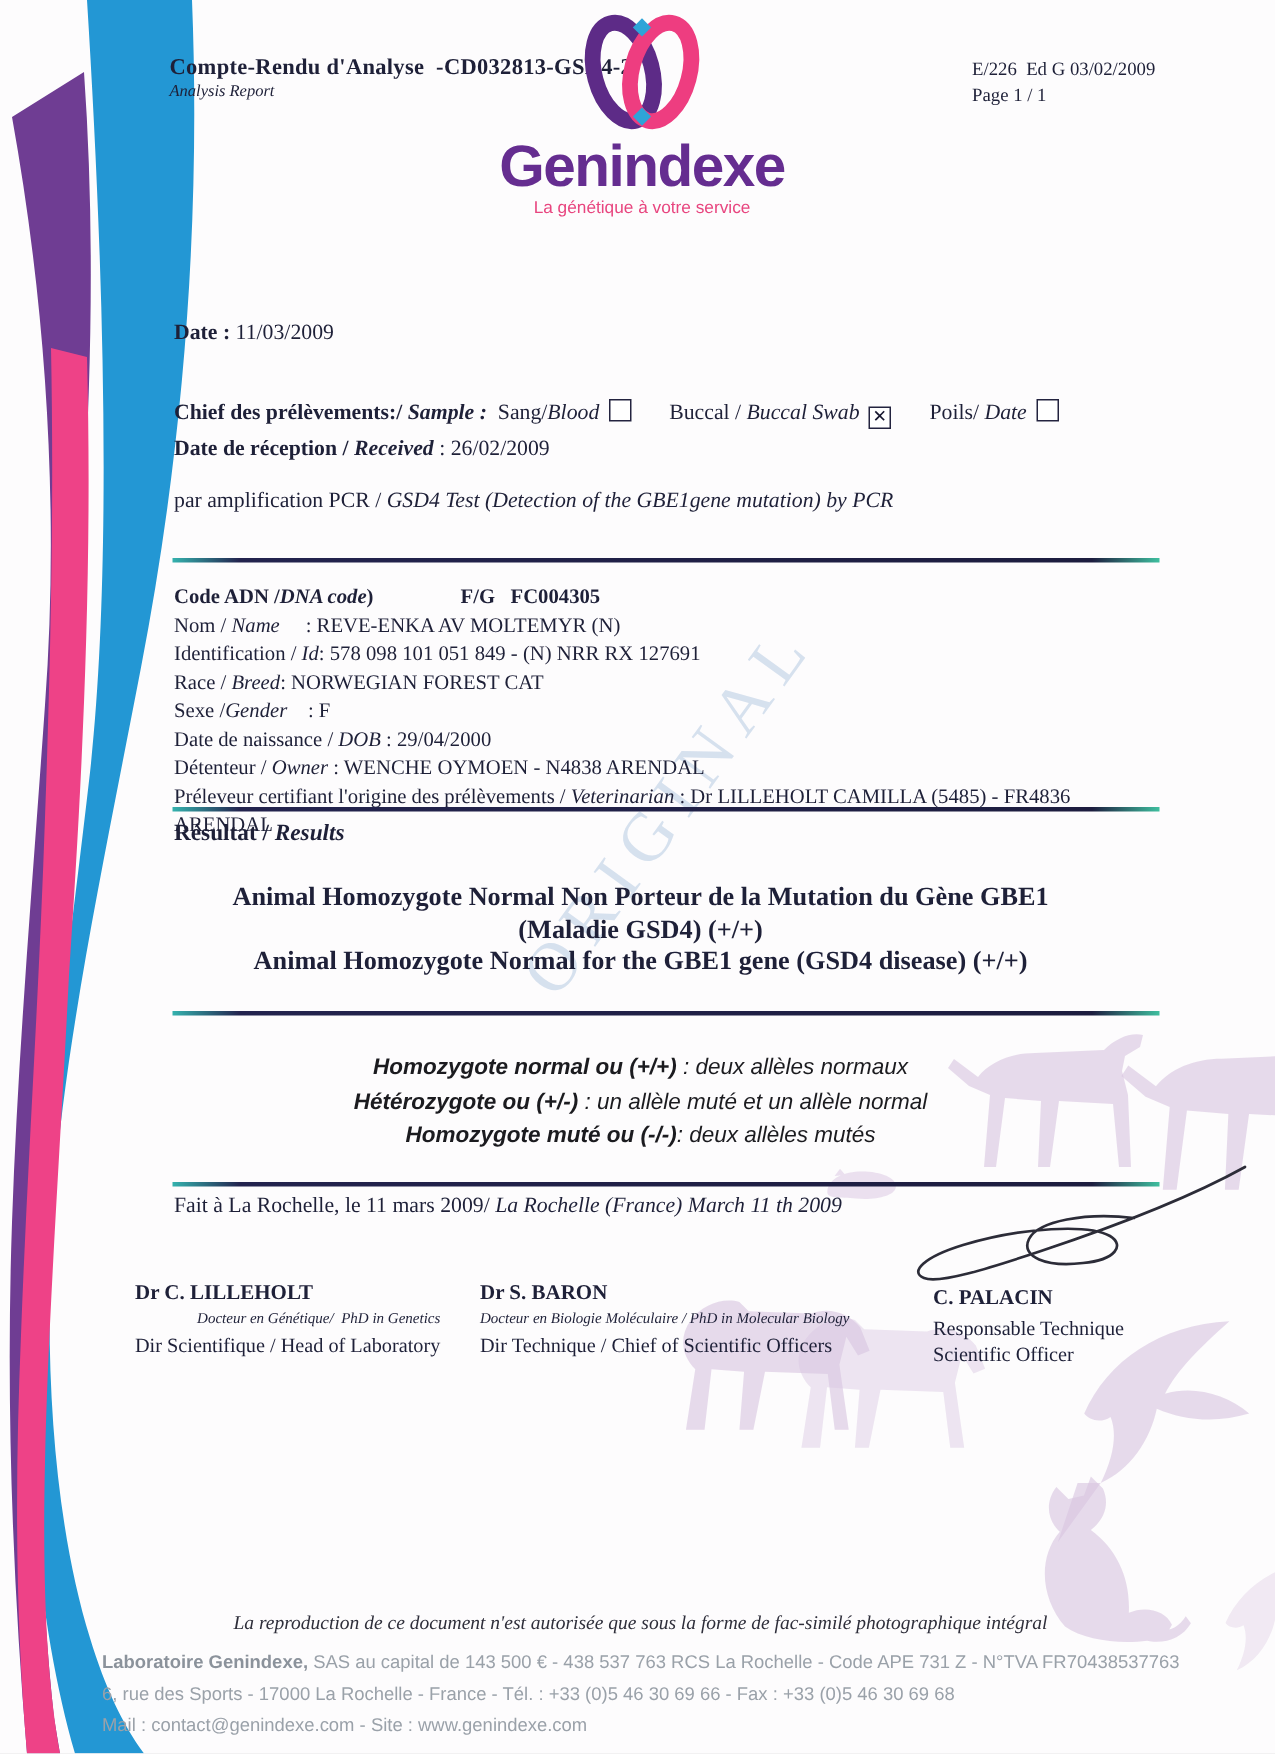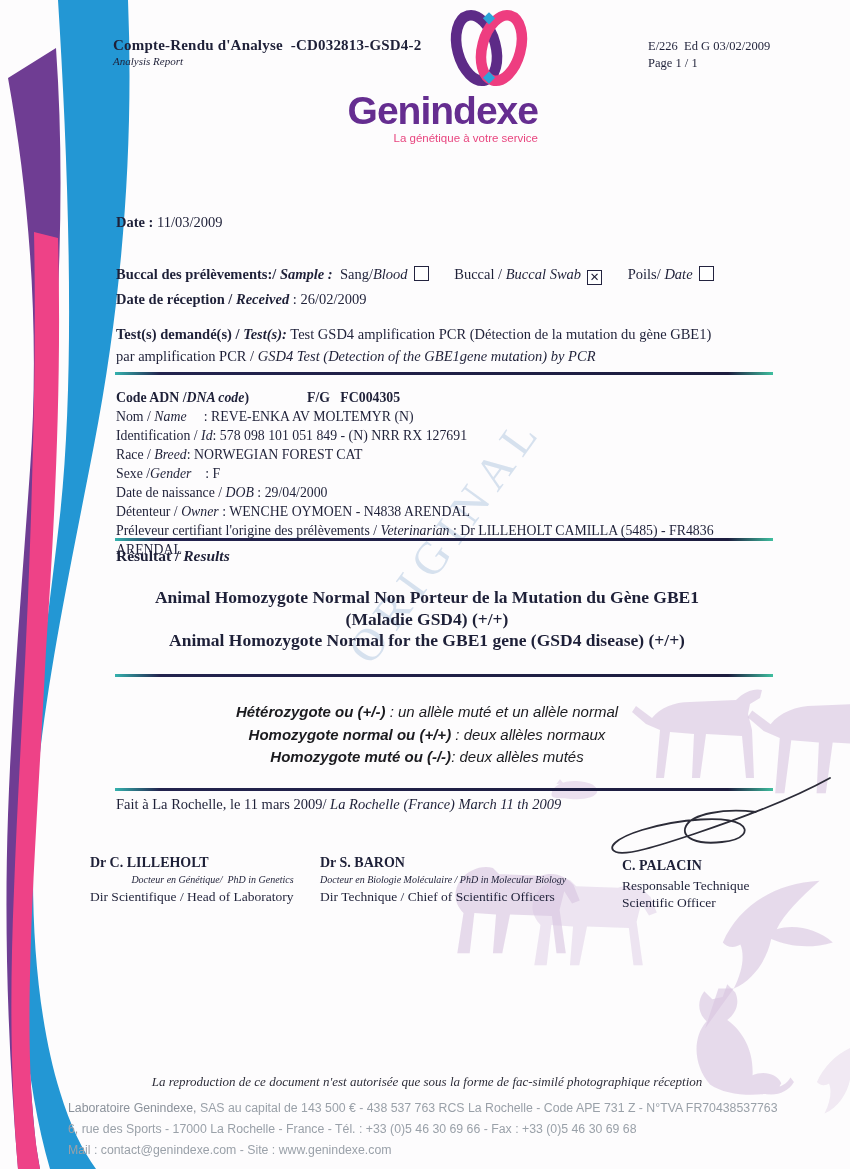--- a/index.html
+++ b/index.html
@@ -14,21 +14,21 @@
   .ribbons,.animals{position:absolute;left:0;top:0;pointer-events:none;}
   .watermark{position:absolute;left:272px;top:512px;width:346px;text-align:center;
              transform:rotate(-54deg);font-size:46px;letter-spacing:9px;
              color:rgba(126,162,204,0.30);font-family:"Liberation Serif",serif;}
   
   .hdr-left{left:113px;top:37px;}
   .hdr-title{font-size:15px;font-weight:bold;letter-spacing:.2px;}
   .hdr-sub{font-size:11px;font-style:italic;margin-top:1px;}
   .hdr-right{left:648px;top:38px;font-size:12.5px;line-height:17px;}
   
-  .logo{left:318px;top:2px;width:220px;text-align:right;}
+  .logo{left:318px;top:2px;width:220px;text-align:center;}
   .logo-name{font-family:"Liberation Sans",sans-serif;font-weight:bold;font-size:39px;
              line-height:34px;color:#652d90;letter-spacing:-1px;margin-top:-4px;}
   .logo-tag{font-family:"Liberation Sans",sans-serif;font-size:11.5px;color:#e8457f;margin-top:4px;}
   
   .line{left:116px;width:660px;font-size:14.5px;margin-top:32px;}
   .cb{display:inline-block;width:13px;height:13px;border:1.4px solid #23233f;
       margin:0 6px;vertical-align:-2px;text-align:center;line-height:12px;font-size:11.5px;
       font-family:"Liberation Sans",sans-serif;color:#16162e;background:#fff;}
   .grp{margin-left:16px;}
   .divider{left:115px;width:658px;height:3px;
@@ -42,21 +42,21 @@
           font-family:"Liberation Sans",sans-serif;font-style:italic;font-size:15px;
           line-height:22.5px;color:#1b1b1f;}
   .place{left:116px;top:796px;font-size:14.5px;}
   .sig{font-size:13.5px;}
   .sig-name{font-size:14px;font-weight:bold;}
   .sig-sub{font-size:10px;font-style:italic;margin-top:3px;text-align:right;}
   .sig-role{font-size:13.5px;margin-top:4px;}
   .notice{left:97px;width:660px;text-align:center;font-size:13px;font-style:italic;color:#2e2e3a;}
   .foot{left:68px;top:1098px;width:760px;font-family:"Liberation Sans",sans-serif;
         font-size:12.3px;line-height:21px;color:#9aa1a9;}
-  .foot .fb{font-weight:normal;color:#8b929b;}
+  .foot .fb{font-weight:bold;color:#8b929b;}
 </style>
 </head>
 <body>
 
 <div class="page">
 
   <svg class="ribbons" width="180" height="1169" viewBox="0 0 180 1169">
     <path d="M128,0 C134,150 122,300 94,445 C72,560 44,690 36,795 C28,905 36,1015 60,1092 C70,1125 82,1150 96,1169 L50,1169 C30,1100 18,1005 20,905 C23,795 44,655 60,515 C76,370 68,160 58,0 Z" fill="#2397d4"></path>
     <path d="M8,78 L56,48 C66,190 58,330 46,470 C36,585 26,695 24,795 C22,930 26,1050 36,1145 L40,1169 L18,1169 C8,1050 4,930 8,815 C12,700 22,585 30,470 C40,335 30,200 8,78 Z" fill="#6f3d93"></path>
     <path d="M34,232 L58,238 C62,390 54,530 46,650 C40,770 32,880 30,975 C28,1065 32,1125 40,1169 L18,1169 C10,1075 10,985 14,890 C18,780 26,665 30,545 C34,435 36,330 34,232 Z" fill="#ee4287"></path>
@@ -113,34 +113,31 @@
     </svg>
     <div class="logo-name">Genindexe</div>
     <div class="logo-tag">La génétique à votre service</div>
   </div>
 
   <div class="abs line" style="top:182px">
     <span class="b">Date :</span><span> 11/03/2009</span>
   </div>
 
   <div class="abs line" style="top:234px">
-    <span class="b">Buccal des prélèvements:/ </span><span class="bi">Sample :</span>
+    <span class="b">Chief des prélèvements:/ </span><span class="bi">Sample :</span>
     <span><span>&nbsp;Sang/</span><span class="i">Blood</span><span class="cb"></span></span>
     <span class="grp"><span>Buccal / </span><span class="i">Buccal Swab</span><span class="cb"><span>✕</span></span></span>
     <span class="grp"><span>Poils/ </span><span class="i">Date</span><span class="cb"></span></span>
   </div>
 
   <div class="abs line" style="top:259px">
     <span class="b">Date de réception / </span><span class="bi">Received</span><span> : 26/02/2009</span>
   </div>
 
   <div class="abs line" style="top:291px;line-height:22px">
-    <div>
-      <span class="b">Test(s) demandé(s) / </span><span class="bi">Test(s):</span><span> Test GSD4 amplification PCR (Détection de la mutation du gène GBE1)</span>
-    </div>
     <div>
       <span>par amplification PCR / </span><span class="i">GSD4 Test (Detection of the GBE1gene mutation) by PCR</span>
     </div>
   </div>
 
   <div class="abs divider" style="top:372px"></div>
 
   <div class="abs dna">
     <div class="b">
       <span>Code ADN /</span><span class="i">DNA code</span><span>)</span><span class="dna-code-val">F/G&nbsp;&nbsp; FC004305</span>
@@ -162,22 +159,22 @@
   </div>
   <div class="abs result-block">
     <div>Animal Homozygote Normal Non Porteur de la Mutation du Gène GBE1</div>
     <div>(Maladie GSD4) (+/+)</div>
     <div>Animal Homozygote Normal for the GBE1 gene (GSD4 disease) (+/+)</div>
   </div>
 
   <div class="abs divider" style="top:674px"></div>
 
   <div class="abs legend">
+    <div><span class="b">Homozygote normal ou (+/+)</span><span> : deux allèles normaux</span></div>
     <div><span class="b">Hétérozygote ou (+/-)</span><span> : un allèle muté et un allèle normal</span></div>
-    <div><span class="b">Homozygote normal ou (+/+)</span><span> : deux allèles normaux</span></div>
     <div><span class="b">Homozygote muté ou (-/-)</span><span>: deux allèles mutés</span></div>
   </div>
 
   <div class="abs divider" style="top:788px"></div>
 
   <div class="abs place">
     <span>Fait à La Rochelle, le 11 mars 2009/ </span><span class="i">La Rochelle (France) March 11 th 2009</span>
   </div>
 
   <svg class="abs" style="left:598px;top:772px" width="240" height="92" viewBox="0 0 240 92">
@@ -193,21 +190,21 @@
     <div class="sig-name">Dr S. BARON</div>
     <div class="sig-sub">Docteur en Biologie Moléculaire / PhD in Molecular Biology</div>
     <div class="sig-role">Dir Technique / Chief of Scientific Officers</div>
   </div>
   <div class="abs sig" style="left:622px;top:858px">
     <div class="sig-name">C. PALACIN</div>
     <div class="sig-role">Responsable Technique</div>
     <div class="sig-role" style="margin-top:1px">Scientific Officer</div>
   </div>
 
-  <div class="abs notice" style="top:1074px">La reproduction de ce document n'est autorisée que sous la forme de fac-similé photographique réception</div>
+  <div class="abs notice" style="top:1074px">La reproduction de ce document n'est autorisée que sous la forme de fac-similé photographique intégral</div>
 
   <div class="abs foot">
     <div><span class="fb">Laboratoire Genindexe,</span><span> SAS au capital de 143 500 € - 438 537 763 RCS La Rochelle - Code APE 731 Z - N°TVA FR70438537763</span></div>
     <div>6, rue des Sports - 17000 La Rochelle - France - Tél. : +33 (0)5 46 30 69 66 - Fax : +33 (0)5 46 30 69 68</div>
     <div>Mail : contact@genindexe.com - Site : www.genindexe.com</div>
   </div>
 
 </div>
 
 </body></html>

